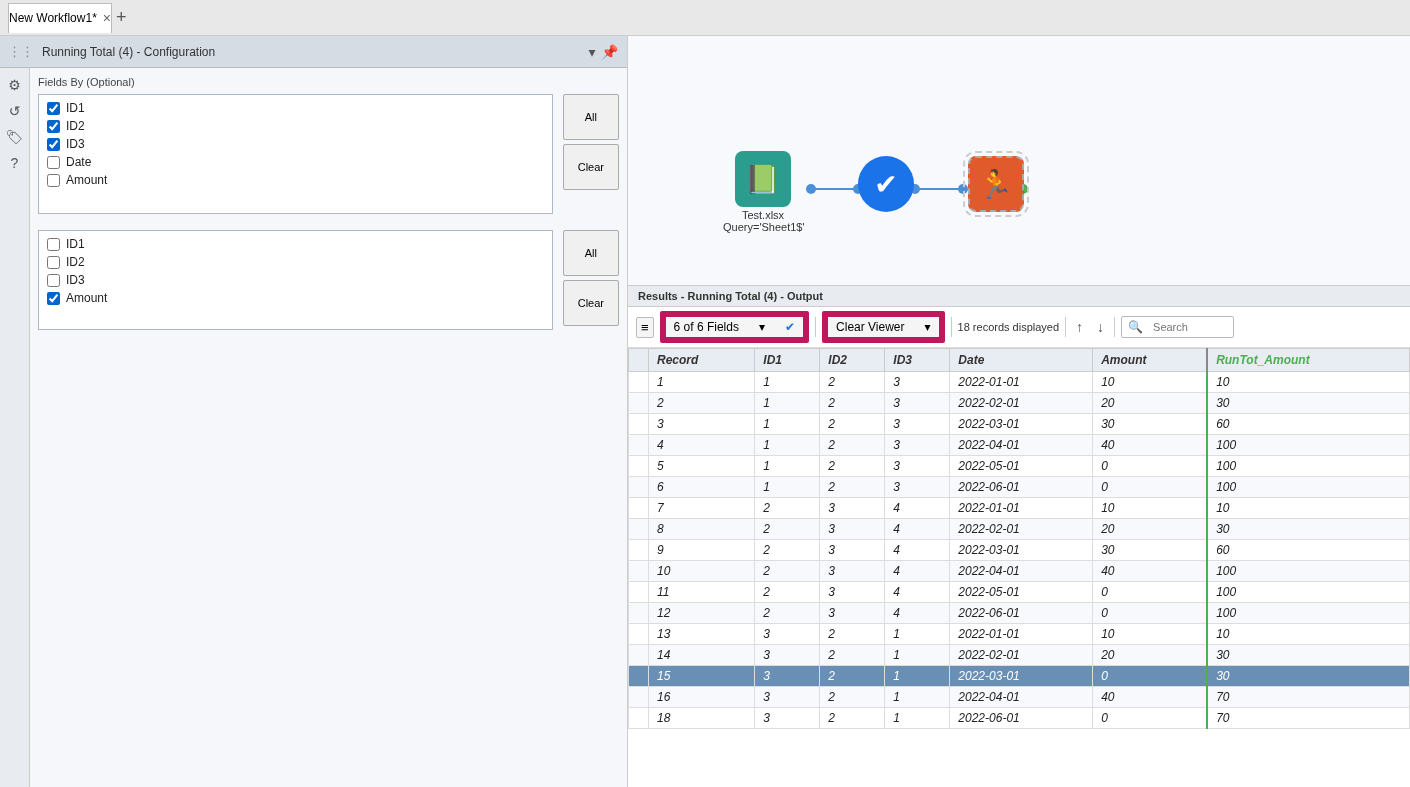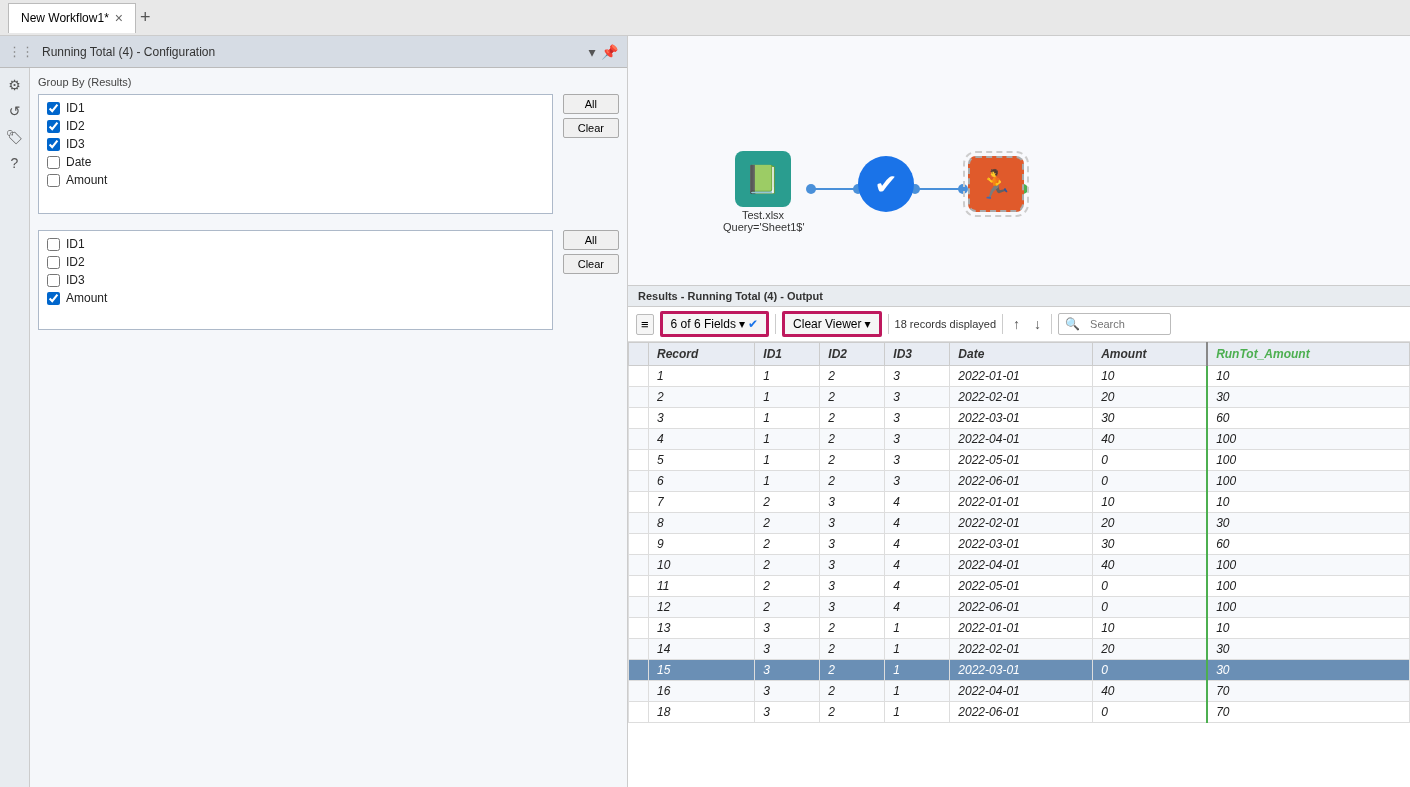--- a/index.html
+++ b/index.html
@@ -1,20 +1,20 @@
 <!DOCTYPE html>
 <html><head>
   <meta charset="utf-8">
   <style>
     * { box-sizing: border-box; margin: 0; padding: 0; font-family: 'Segoe UI', Arial, sans-serif; font-size: 12px; }
     body { width: 1410px; height: 787px; overflow: hidden; background: #f0f0f0; display: flex; flex-direction: column; }
 
     
     .top-bar { display: flex; align-items: center; background: #e8e8e8; border-bottom: 1px solid #ccc; height: 36px; padding: 0 8px; gap: 4px; }
-    .tab-item { display: flex; align-items: center; background: #f5f5f5; border: 1px solid #bbb; border-bottom: none; padding: 4px 12px; gap: 6px; cursor: pointer; height: 30px; }
+    .tab-item { display: flex; align-items: center; background: #f5f5f5; border: 1px solid #bbb; border-bottom: none; padding: 4px 0; gap: 6px; cursor: pointer; height: 30px; }
     .tab-item.active { background: #fff; }
     .tab-close { cursor: pointer; color: #666; font-size: 14px; }
     .tab-add { background: none; border: none; font-size: 18px; cursor: pointer; color: #555; }
 
     
     .main-layout { display: flex; flex: 1; overflow: hidden; }
 
     
     .left-panel { width: 628px; background: #f5f7fa; border-right: 1px solid #ccc; display: flex; flex-direction: column; overflow: hidden; }
     .panel-title-bar { display: flex; align-items: center; background: #d6dce4; border-bottom: 1px solid #bbb; padding: 4px 8px; gap: 8px; height: 32px; }
@@ -28,21 +28,21 @@
 
     .panel-content { display: flex; flex: 1; overflow: hidden; }
     .panel-inner { flex: 1; padding: 8px; overflow-y: auto; }
 
     
     .section-title { font-size: 11px; color: #444; margin-bottom: 6px; font-weight: 500; }
     .checkbox-list { border: 1px solid #adb9c9; background: #fff; padding: 4px; min-height: 100px; margin-bottom: 4px; }
     .checkbox-item { display: flex; align-items: center; gap: 6px; padding: 2px 4px; font-size: 12px; color: #222; cursor: pointer; }
     .checkbox-item input[type=checkbox] { cursor: pointer; accent-color: #0066cc; }
     .button-group { display: flex; flex-direction: column; gap: 4px; margin-left: 6px; }
-    .btn-small { padding: 3px 14px; border: 1px solid #aaa; background: #f0f0f0; cursor: pointer; font-size: 11px; border-radius: 2px; }
+    .btn-small { padding: 16px 14px; border: 1px solid #aaa; background: #f0f0f0; cursor: pointer; font-size: 11px; border-radius: 2px; }
     .section-row { display: flex; align-items: flex-start; gap: 4px; margin-bottom: 12px; }
     .section-col { flex: 1; }
 
     
     .right-panel { flex: 1; display: flex; flex-direction: column; background: #fff; overflow: hidden; }
 
     
     .workflow-canvas { height: 250px; background: #f8f9fc; border-bottom: 1px solid #ccc; position: relative; }
 
     
@@ -50,21 +50,21 @@
     .node-box { width: 56px; height: 56px; border-radius: 8px; display: flex; align-items: center; justify-content: center; }
     .node-label { font-size: 10px; color: #333; text-align: center; margin-top: 2px; max-width: 80px; }
 
     
     .canvas-svg { position: absolute; top: 0; left: 0; width: 100%; height: 100%; pointer-events: none; }
 
     
     .results-area { flex: 1; display: flex; flex-direction: column; overflow: hidden; }
     .results-header { background: #e8ecf0; border-bottom: 1px solid #ccc; padding: 4px 10px; font-size: 11px; color: #333; font-weight: 700; }
     .results-toolbar { display: flex; align-items: center; gap: 6px; padding: 4px 8px; border-bottom: 1px solid #ddd; background: #fff; }
-    .toolbar-btn { display: flex; align-items: center; gap: 3px; padding: 3px 8px; border: 3px solid #be185d; background: #f5f5f5; border-radius: 2px; cursor: pointer; font-size: 11px; }
+    .toolbar-btn { display: flex; align-items: center; gap: 20px; padding: 3px 8px; border: 6px solid #be185d; background: #f5f5f5; border-radius: 2px; cursor: pointer; font-size: 11px; }
     .toolbar-divider { width: 1px; height: 20px; background: #ccc; }
     .search-input { border: 1px solid #bbb; padding: 2px 6px; border-radius: 2px; font-size: 11px; width: 120px; }
 
     
     .table-container { flex: 1; overflow: auto; }
     table { border-collapse: collapse; width: 100%; font-size: 11px; font-style: italic; }
     thead tr { background: #e8ecf3; }
     th { border: 1px solid #ccc; padding: 4px 8px; text-align: left; font-weight: 600; color: #333; white-space: nowrap; position: sticky; top: 0; background: #e8ecf3; z-index: 1; }
     td { border: 1px solid #ddd; padding: 3px 8px; color: #222; white-space: nowrap; }
     tr:nth-child(even) td { background: #f7f9fc; }
@@ -101,21 +101,21 @@
 
       <div class="side-icons">
         <div class="side-icon">⚙</div>
         <div class="side-icon">↺</div>
         <div class="side-icon">🏷</div>
         <div class="side-icon">?</div>
       </div>
 
       <div class="panel-inner">
 
-        <div class="section-title">Group By (Results)</div>
+        <div class="section-title">Fields By (Optional)</div>
         <div class="section-row">
           <div class="section-col">
             <div class="checkbox-list" id="group-by-list" style="min-height:120px;">
                 <div class="checkbox-item">
                   <input type="checkbox" id="gb_id1" checked="" style="">
                   <label for="gb_id1">ID1</label>
                 </div>
                 <div class="checkbox-item">
                   <input type="checkbox" id="gb_id2" checked="" style="">
                   <label for="gb_id2">ID2</label>

